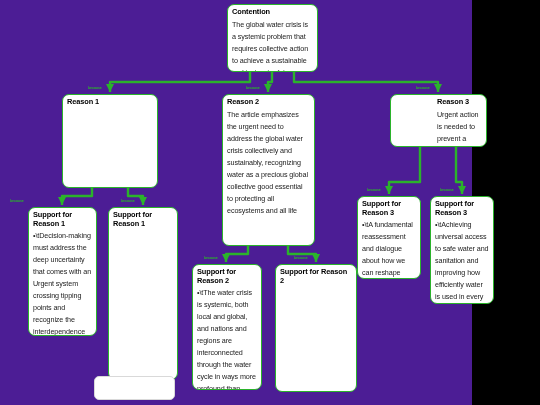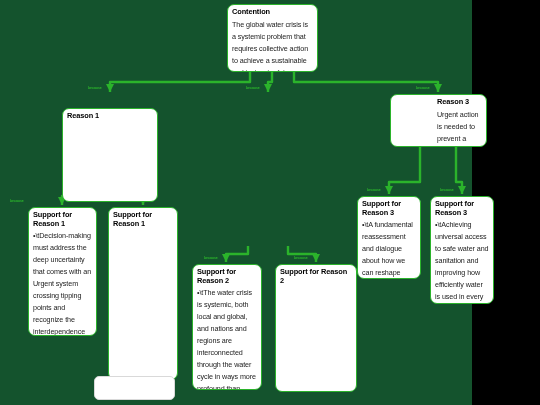--- a/index.html
+++ b/index.html
@@ -1,18 +1,18 @@
 <!DOCTYPE html>
 <html><head>
 <meta charset="utf-8">
 <style>
   html,body{margin:0;padding:0;background:#000;}
   body{width:540px;height:405px;overflow:hidden;position:relative;
        font-family:"Liberation Sans","DejaVu Sans",sans-serif;}
-  #canvas{position:absolute;inset:0;width:472px;height:405px;background:#14532d;}
+  #canvas{position:absolute;inset:0;width:472px;height:405px;background:#4c1d95;}
   svg.links{position:absolute;left:0;top:0;width:540px;height:405px;pointer-events:none;}
 
   .node{
     position:absolute;
     background:#ffffff;
     border:1.5px solid #2bb32b;
     border-radius:7px;
     box-sizing:border-box;
     padding:3px 4px 3px 4px;
     color:#111;
@@ -45,21 +45,21 @@
   }
   .footer-box{
     position:absolute;
     background:#ffffff;
     border:1px solid #d9d9d9;
     border-radius:5px;
   }
 
   
   #n-contention{ left:227px; top:4px;  width:91px;  height:68px; }
-  #n-reason1   { left:62px;  top:108px; width:96px;  height:94px; }
+  #n-reason1   { left:62px;  top:94px; width:96px;  height:94px; }
   #n-reason2   { left:222px; top:94px; width:93px;  height:152px;}
   #n-reason3   { left:390px; top:94px; width:97px;  height:53px;padding-left:46px; }
   #n-s1a       { left:28px;  top:207px;width:69px;  height:129px;}
   #n-s1b       { left:108px; top:207px;width:70px;  height:173px;}
   #n-s2a       { left:192px; top:264px;width:70px;  height:126px;}
   #n-s2b       { left:275px; top:264px;width:82px;  height:128px;}
   #n-s3a       { left:357px; top:196px;width:64px;  height:83px; }
   #n-s3b       { left:430px; top:196px;width:64px;  height:108px;}
   #footer      { left:94px;  top:376px;width:79px;  height:22px; }
 </style>
@@ -109,20 +109,24 @@
 
   <div class="node root" id="n-contention">
     <div class="title">Contention</div>
     <div class="body">The global water crisis is a systemic problem that requires collective action to achieve a sustainable and just water future.</div>
   </div>
 
   <div class="node" id="n-reason1">
     <div class="title">Reason 1</div>
   </div>
 
+  <div class="node" id="n-reason2">
+    <div class="title">Reason 2</div>
+    <div class="body">The article emphasizes the urgent need to address the global water crisis collectively and sustainably, recognizing water as a precious global collective good essential to protecting all ecosystems and all life</div>
+  </div>
 
   <div class="node" id="n-reason3">
     <div class="title">Reason 3</div>
     <div class="body">Urgent action is needed to prevent a growing water crisis.</div>
   </div>
 
   <div class="node" id="n-s1a">
     <div class="title">Support for Reason 1</div>
     <div class="body">•\tDecision-making must address the deep uncertainty that comes with an Urgent system crossing tipping points and recognize the interdependence of countries through the global water cycle.</div>
   </div>

